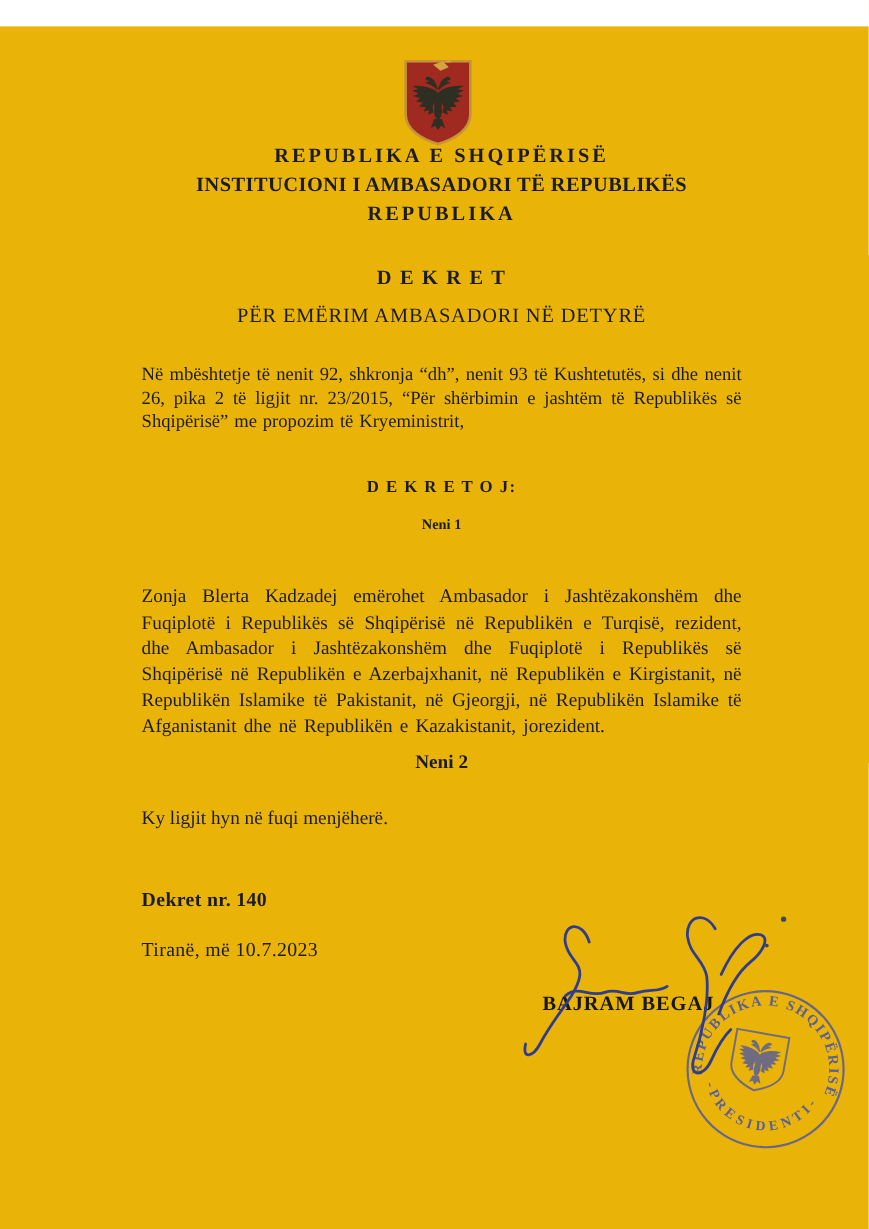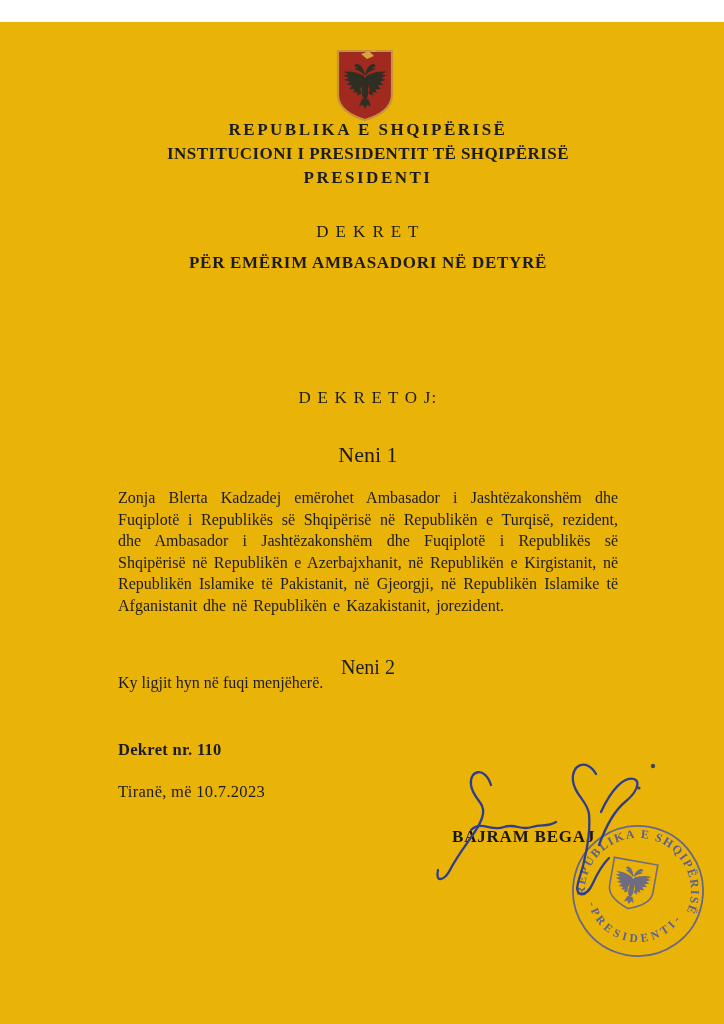--- a/index.html
+++ b/index.html
@@ -16,30 +16,30 @@
   .abs { position: absolute; }
   .col { left: 118px; width: 500px; }
   .center { text-align: center; }
 
   .emblem-svg { position: absolute; left: 334px; top: 26px; width: 62px; height: 74px; }
 
   .hdr { top: 96px; line-height: 24px; font-weight: bold; font-size: 17px; }
   .ls-wide { letter-spacing: 2.5px; }
   .ls-mid  { letter-spacing: 0.4px; }
 
-  .decree-title   { top: 200px; font-size: 17px; font-weight: normal; letter-spacing: 1.4px; }
-  .decree-subject { top: 231px; font-size: 17px; font-weight: bold; letter-spacing: 0.7px; }
+  .decree-title   { top: 200px; font-size: 17px; font-weight: bold; letter-spacing: 1.4px; }
+  .decree-subject { top: 231px; font-size: 17px; font-weight: normal; letter-spacing: 0.7px; }
 
   .preamble { top: 281px; font-size: 15.5px; line-height: 19.5px; text-align: justify; word-spacing: 1px; }
 
-  .enacting { top: 366px; font-size: 17px; font-weight: normal; letter-spacing: 1.2px; }
+  .enacting { top: 377px; font-size: 14px; font-weight: bold; letter-spacing: 1.2px; }
 
-  .art1-head { top: 420px; font-size: 22px; font-weight: normal; }
+  .art1-head { top: 408px; font-size: 12px; font-weight: bold; }
   .art1-body { top: 465px; font-size: 16px; line-height: 21.5px; text-align: justify; word-spacing: 2px; }
-  .art2-head { top: 634px; font-size: 20px; font-weight: normal; }
+  .art2-head { top: 605px; font-size: 16px; font-weight: bold; }
   .art2-body { top: 652px; font-size: 16px; }
 
   .decree-nr  { top: 718px; font-size: 16.5px; font-weight: bold; letter-spacing: 0.3px; }
   .place-date { top: 760px; font-size: 16.5px; font-weight: normal; letter-spacing: 0.3px; }
 
   .seal-svg { position: absolute; left: 568px; top: 802px; width: 140px; height: 134px; z-index: 1; opacity: 0.92; }
   .signer-name { position: absolute; left: 452px; top: 805px; font-size: 17px; font-weight: bold; letter-spacing: 0.8px; z-index: 2; color: #17171a; }
   .signature-svg { position: absolute; left: 425px; top: 728px; width: 235px; height: 155px; z-index: 3; }
 
   .seal-text { font-family: "Liberation Serif", serif; font-weight: bold; fill: #4d58a4; }
@@ -69,37 +69,38 @@
   </svg>
 
   <svg class="emblem-svg" viewBox="0 0 62 74">
     <path d="M4,3 H58 V47 C58,60 45,68 31,72 C17,68 4,60 4,47 Z" fill="#a12a20" stroke="#c79437" stroke-width="2.2"></path>
     <path d="M27,6 L35,3 L40,8 L33,11 Z M36,4 L41,1 L42,4 Z" fill="#d3a440"></path>
     <use href="#dbl-eagle" x="8" y="11" width="46" height="52" fill="#2f2e23"></use>
   </svg>
 
   <div class="abs col center hdr">
     <div class="ls-wide">REPUBLIKA E SHQIPËRISË</div>
-    <div class="ls-mid">INSTITUCIONI I PRESIDENTIT TË SHQIPËRISË</div>
-    <div class="ls-wide">PRESIDENTI</div>
+    <div class="ls-mid">INSTITUCIONI I AMBASADORI TË REPUBLIKËS</div>
+    <div class="ls-wide">REPUBLIKA</div>
   </div>
 
   <div class="abs col center decree-title">D E K R E T</div>
   <div class="abs col center decree-subject">PËR EMËRIM AMBASADORI NË DETYRË</div>
 
+  <div class="abs col preamble">Në mbështetje të nenit 92, shkronja “dh”, nenit 93 të Kushtetutës, si dhe nenit 26, pika 2 të ligjit nr. 23/2015, “Për shërbimin e jashtëm të Republikës së Shqipërisë” me propozim të Kryeministrit,</div>
 
   <div class="abs col center enacting">D E K R E T O J:</div>
 
   <div class="abs col center art1-head">Neni 1</div>
   <div class="abs col art1-body">Zonja Blerta Kadzadej emërohet Ambasador i Jashtëzakonshëm dhe Fuqiplotë i Republikës së Shqipërisë në Republikën e Turqisë, rezident, dhe Ambasador i Jashtëzakonshëm dhe Fuqiplotë i Republikës së Shqipërisë në Republikën e Azerbajxhanit, në Republikën e Kirgistanit, në Republikën Islamike të Pakistanit, në Gjeorgji, në Republikën Islamike të Afganistanit dhe në Republikën e Kazakistanit, jorezident.</div>
 
   <div class="abs col center art2-head">Neni 2</div>
   <div class="abs col art2-body">Ky ligjit hyn në fuqi menjëherë.</div>
 
-  <div class="abs col decree-nr">Dekret nr. 110</div>
+  <div class="abs col decree-nr">Dekret nr. 140</div>
   <div class="abs col place-date">Tiranë, më 10.7.2023</div>
 
   <svg class="seal-svg" viewBox="0 0 140 134">
     <g transform="rotate(10 70 67)">
       <circle cx="70" cy="67" r="65" fill="none" stroke="#4d58a4" stroke-width="1.8" opacity="0.9"></circle>
       <path id="sealArcTop" d="M22,89.4 A53,53 0 1 1 118,89.4" fill="none"></path>
       <path id="sealArcBottom" d="M23.8,88.6 A51,51 0 0 0 116.2,88.6" fill="none"></path>
       <text class="seal-text seal-text-top" text-anchor="middle">
         <textPath href="#sealArcTop" startOffset="50%">REPUBLIKA E SHQIPËRISË</textPath>
       </text>

